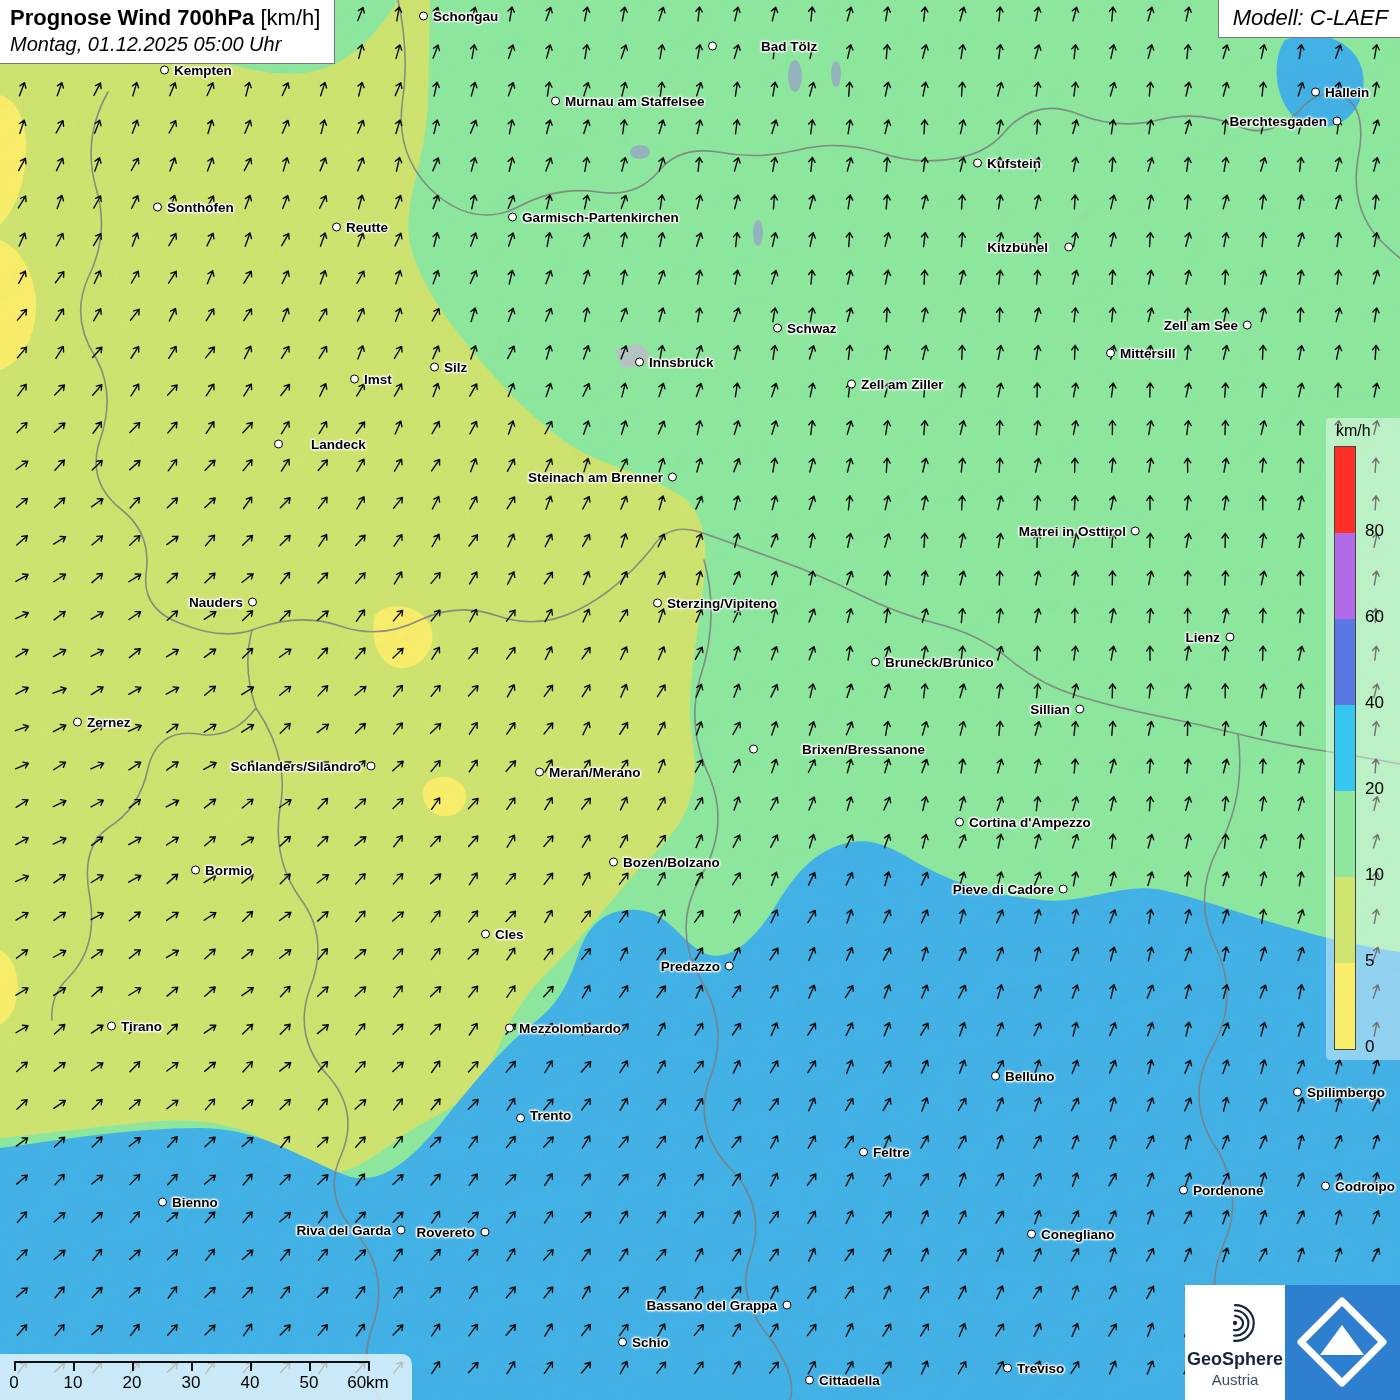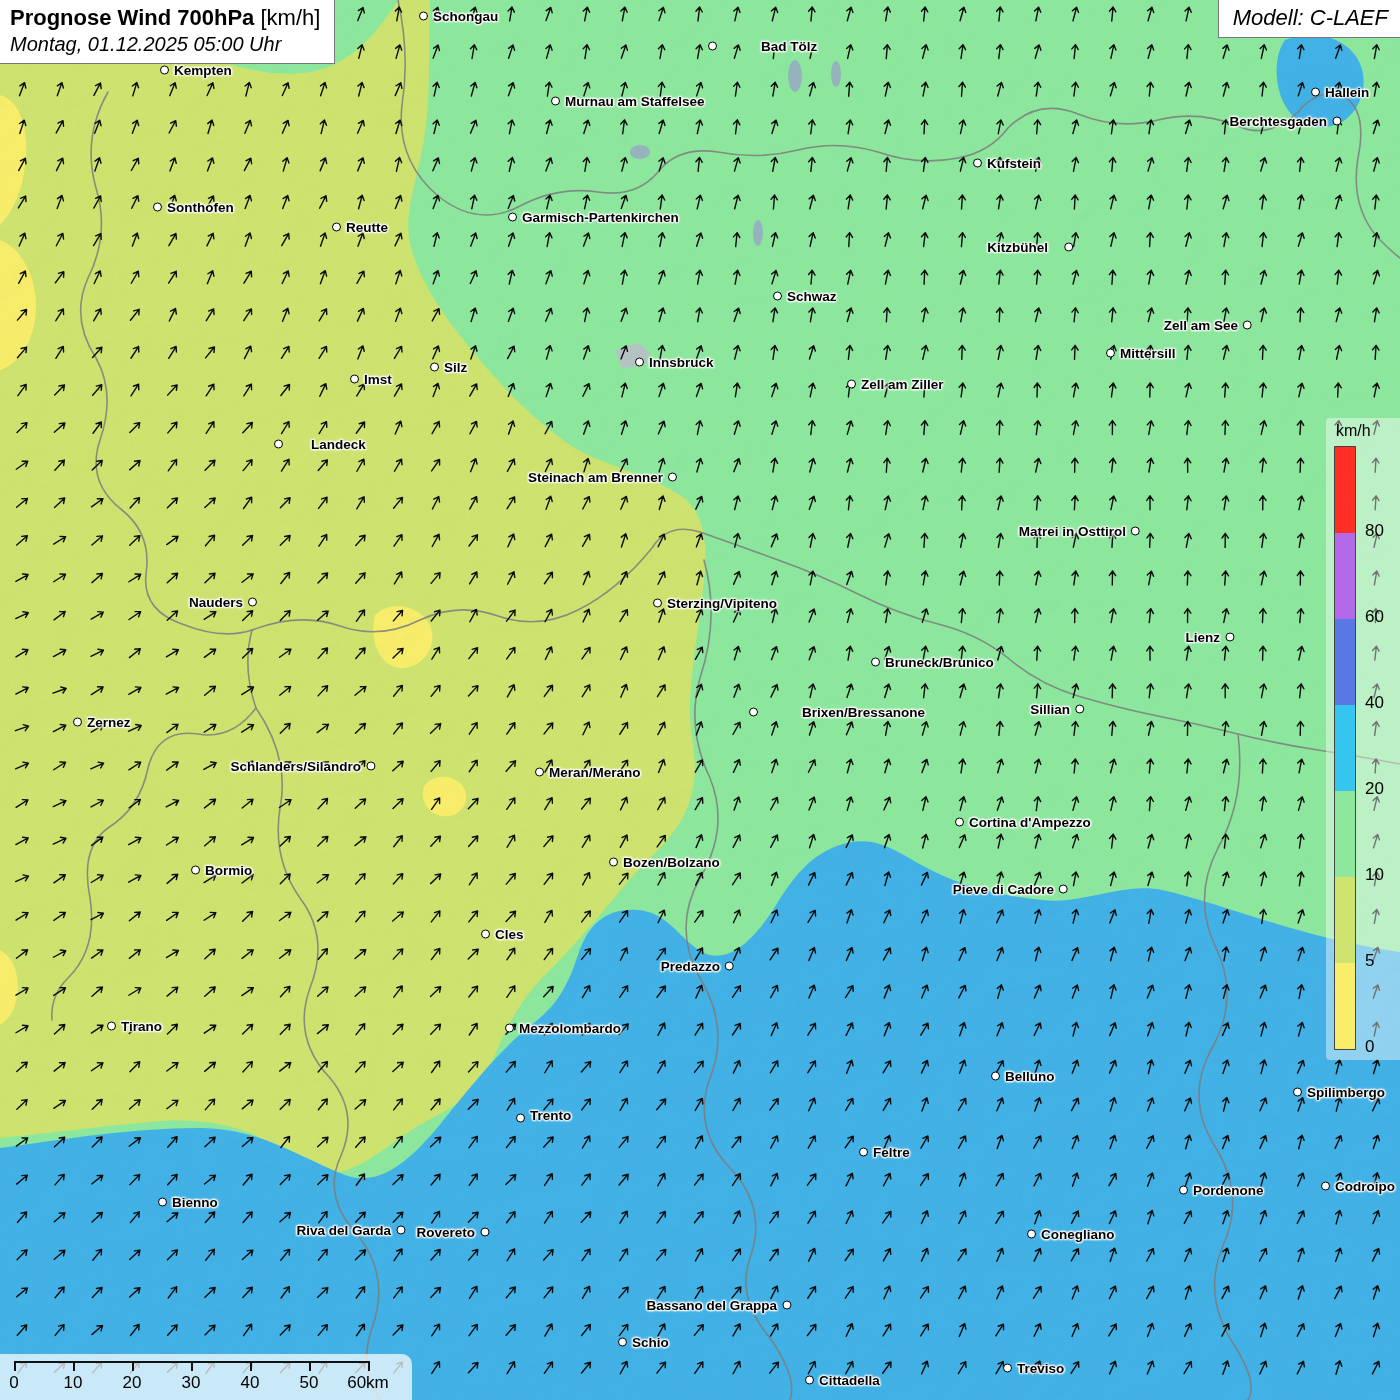--- a/index.html
+++ b/index.html
@@ -1509,21 +1509,21 @@
         <span class="cname">Reutte</span>
       </div>
       <div class="city" style="left: 513px; top: 217px;">
         <span class="dot"></span>
         <span class="cname">Garmisch-Partenkirchen</span>
       </div>
       <div class="city dot-right" style="left: 1068px; top: 247px; gap: 16px;">
         <span class="cname">Kitzbühel</span>
         <span class="dot"></span>
       </div>
-      <div class="city" style="left: 778px; top: 296px;">
+      <div class="city" style="left: 778px; top: 328px;">
         <span class="dot"></span>
         <span class="cname">Schwaz</span>
       </div>
       <div class="city dot-right" style="left: 1247px; top: 325px;">
         <span class="cname">Zell am See</span>
         <span class="dot"></span>
       </div>
       <div class="city" style="left: 1111px; top: 353px;">
         <span class="dot"></span>
         <span class="cname">Mittersill</span>
@@ -1569,21 +1569,21 @@
         <span class="dot"></span>
       </div>
       <div class="city" style="left: 876px; top: 662px;">
         <span class="dot"></span>
         <span class="cname">Bruneck/Brunico</span>
       </div>
       <div class="city dot-right" style="left: 1079px; top: 709px;">
         <span class="cname">Sillian</span>
         <span class="dot"></span>
       </div>
-      <div class="city" style="left: 754px; top: 712px; gap: 44px;">
+      <div class="city" style="left: 754px; top: 749px; gap: 44px;">
         <span class="dot"></span>
         <span class="cname">Brixen/Bressanone</span>
       </div>
       <div class="city" style="left: 78px; top: 722px;">
         <span class="dot"></span>
         <span class="cname">Zernez</span>
       </div>
       <div class="city" style="left: 540px; top: 772px;">
         <span class="dot"></span>
         <span class="cname">Meran/Merano</span>
@@ -1731,14 +1731,34 @@
         <div class="tick-label" style="left: 191px;">30</div>
         <div class="tick" style="left: 250px;"></div>
         <div class="tick-label" style="left: 250px;">40</div>
         <div class="tick" style="left: 309px;"></div>
         <div class="tick-label" style="left: 309px;">50</div>
         <div class="tick" style="left: 368px;"></div>
         <div class="tick-label" style="left: 368px;">60km</div>
       </div>
   </div>
 
+  <div class="logo-box">
+    <div class="logo-left">
+      <svg width="52" height="50" viewBox="0 0 56 56">
+        <g fill="none" stroke="#15243f" stroke-width="2.4" stroke-linecap="round">
+          <path d="M28,8 C41,8 49,18 49,28 C49,41 38,49 27,48"></path>
+          <path d="M28,14 C37,14 43,21 43,28 C43,37 35,43 27,42"></path>
+          <path d="M28,20 C33,20 37,24 37,28 C37,33 32,37 27,36"></path>
+          <circle cx="28" cy="28" r="2.4" fill="#15243f" stroke="none"></circle>
+        </g>
+      </svg>
+      <div class="logo-name">GeoSphere</div>
+      <div class="logo-sub">Austria</div>
+    </div>
+    <div class="logo-tile">
+      <svg width="115" height="115" viewBox="0 0 115 115">
+        <path d="M57,16 L98,57 L57,98 L16,57 Z" fill="none" stroke="#ffffff" stroke-width="7" stroke-linejoin="round"></path>
+        <path d="M57,40 L79,70 L35,70 Z" fill="#ffffff"></path>
+      </svg>
+    </div>
+  </div>
 
 </div>
 
 </body></html>

